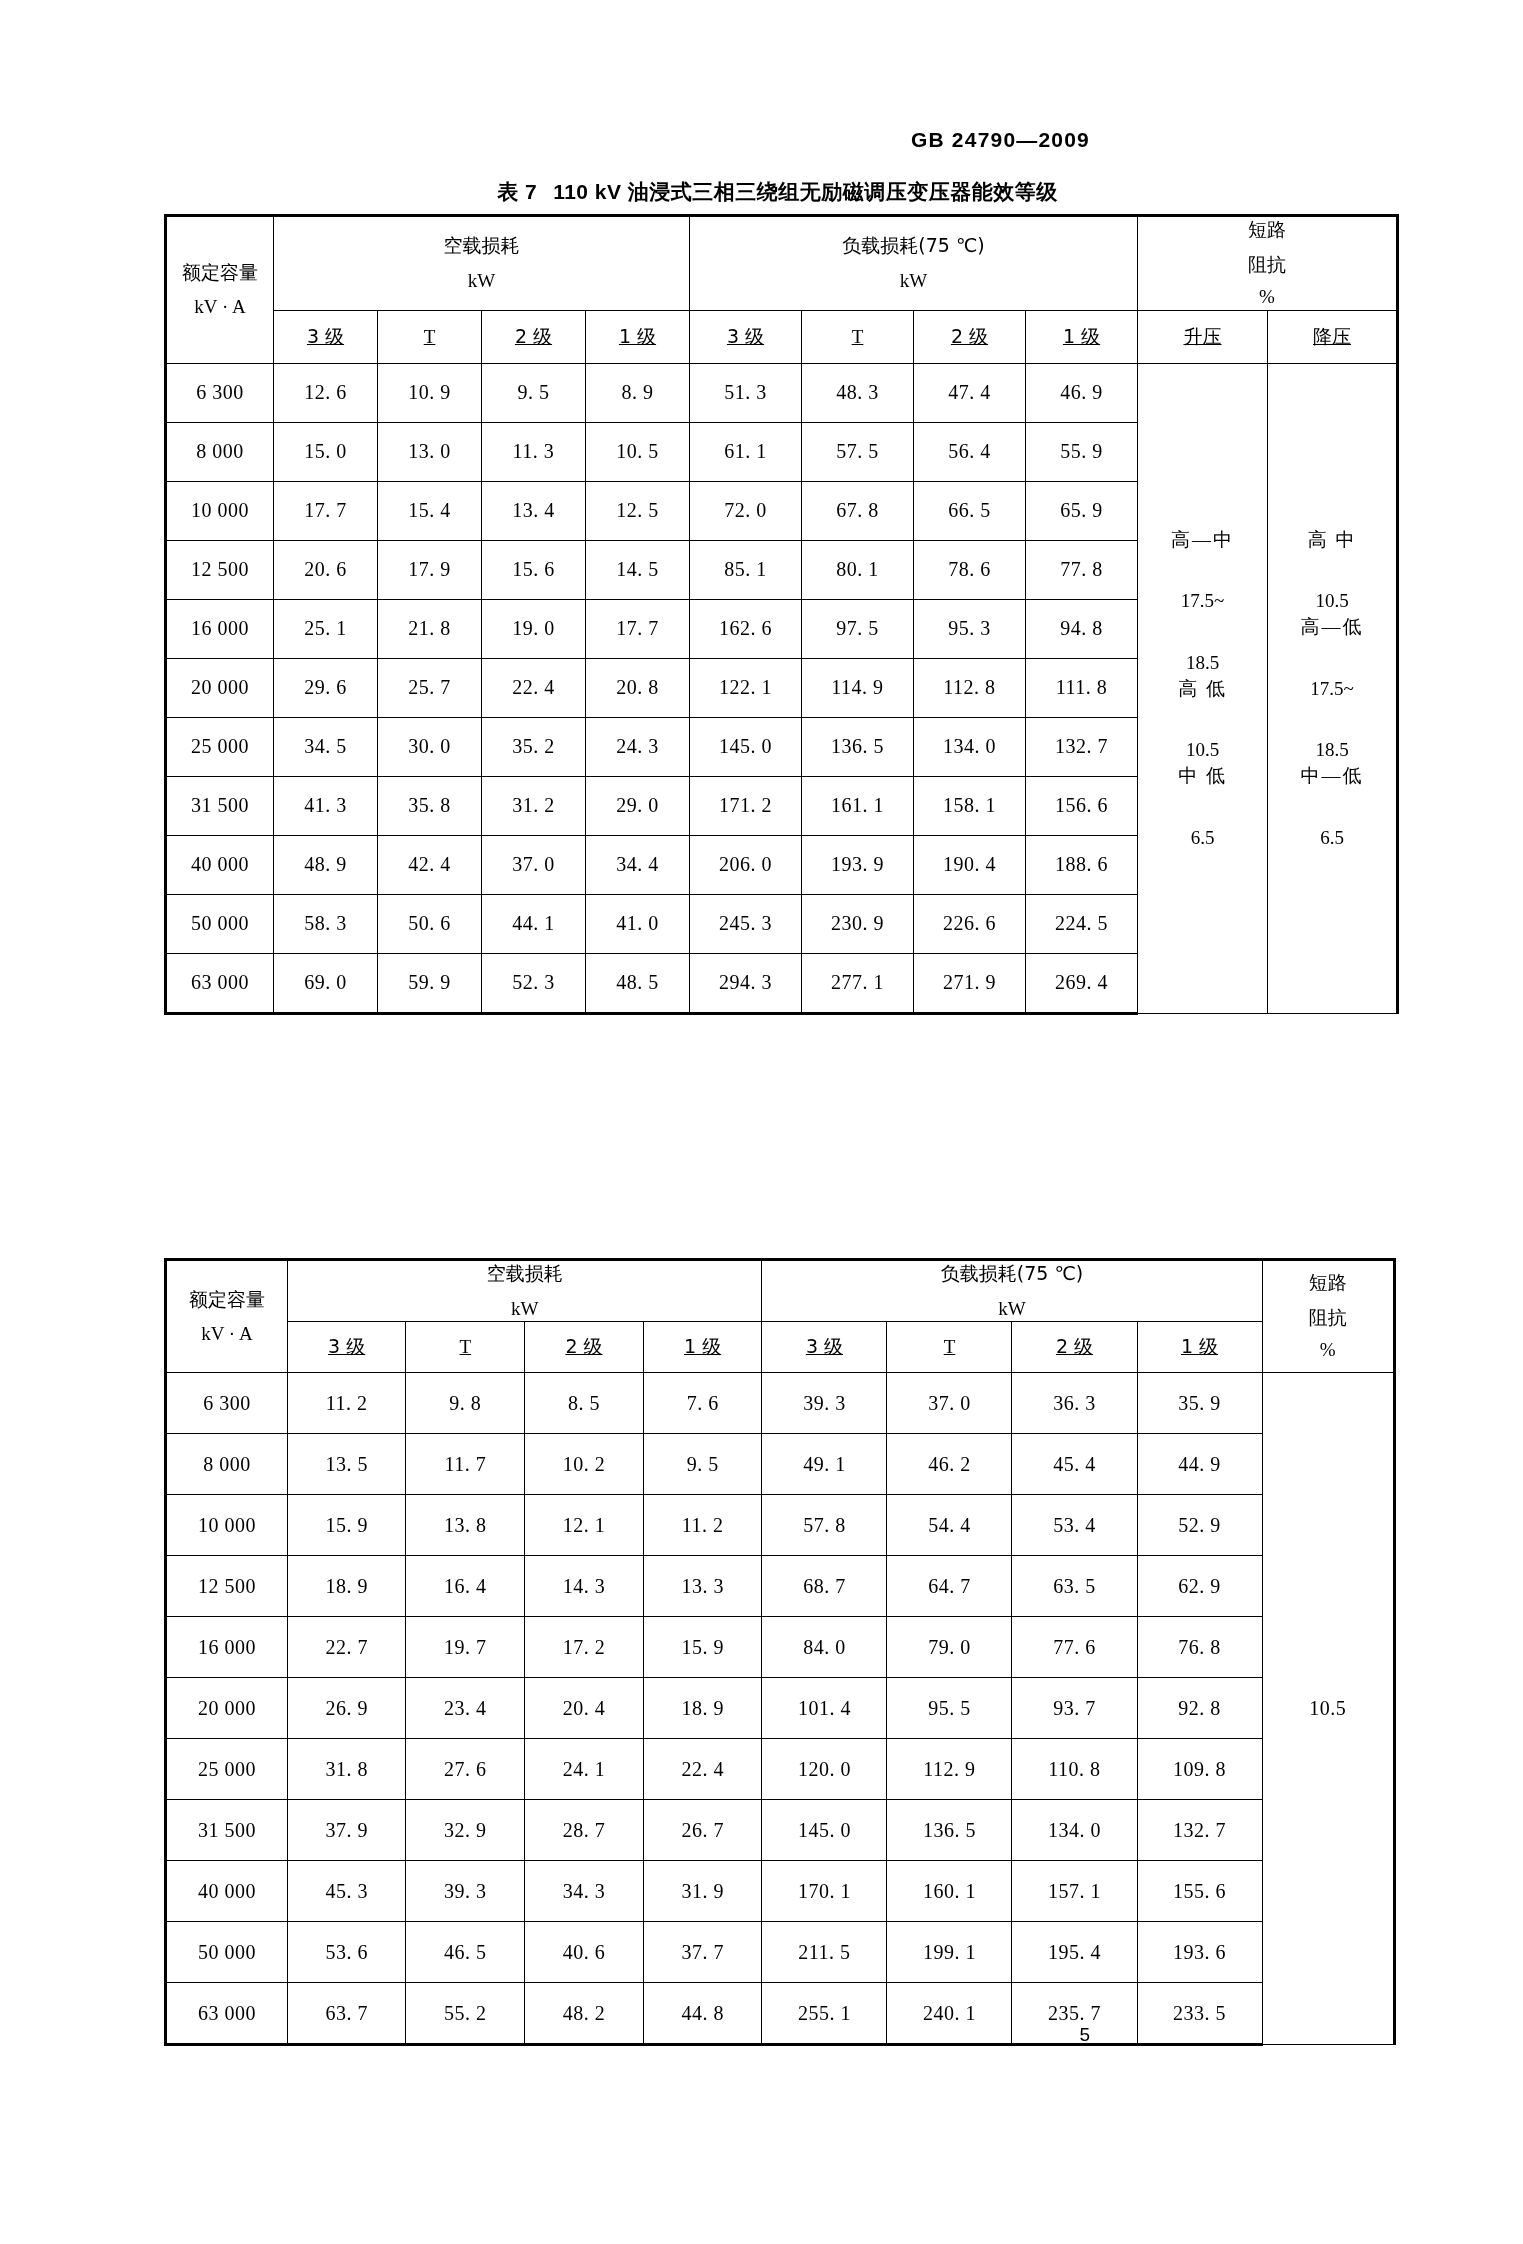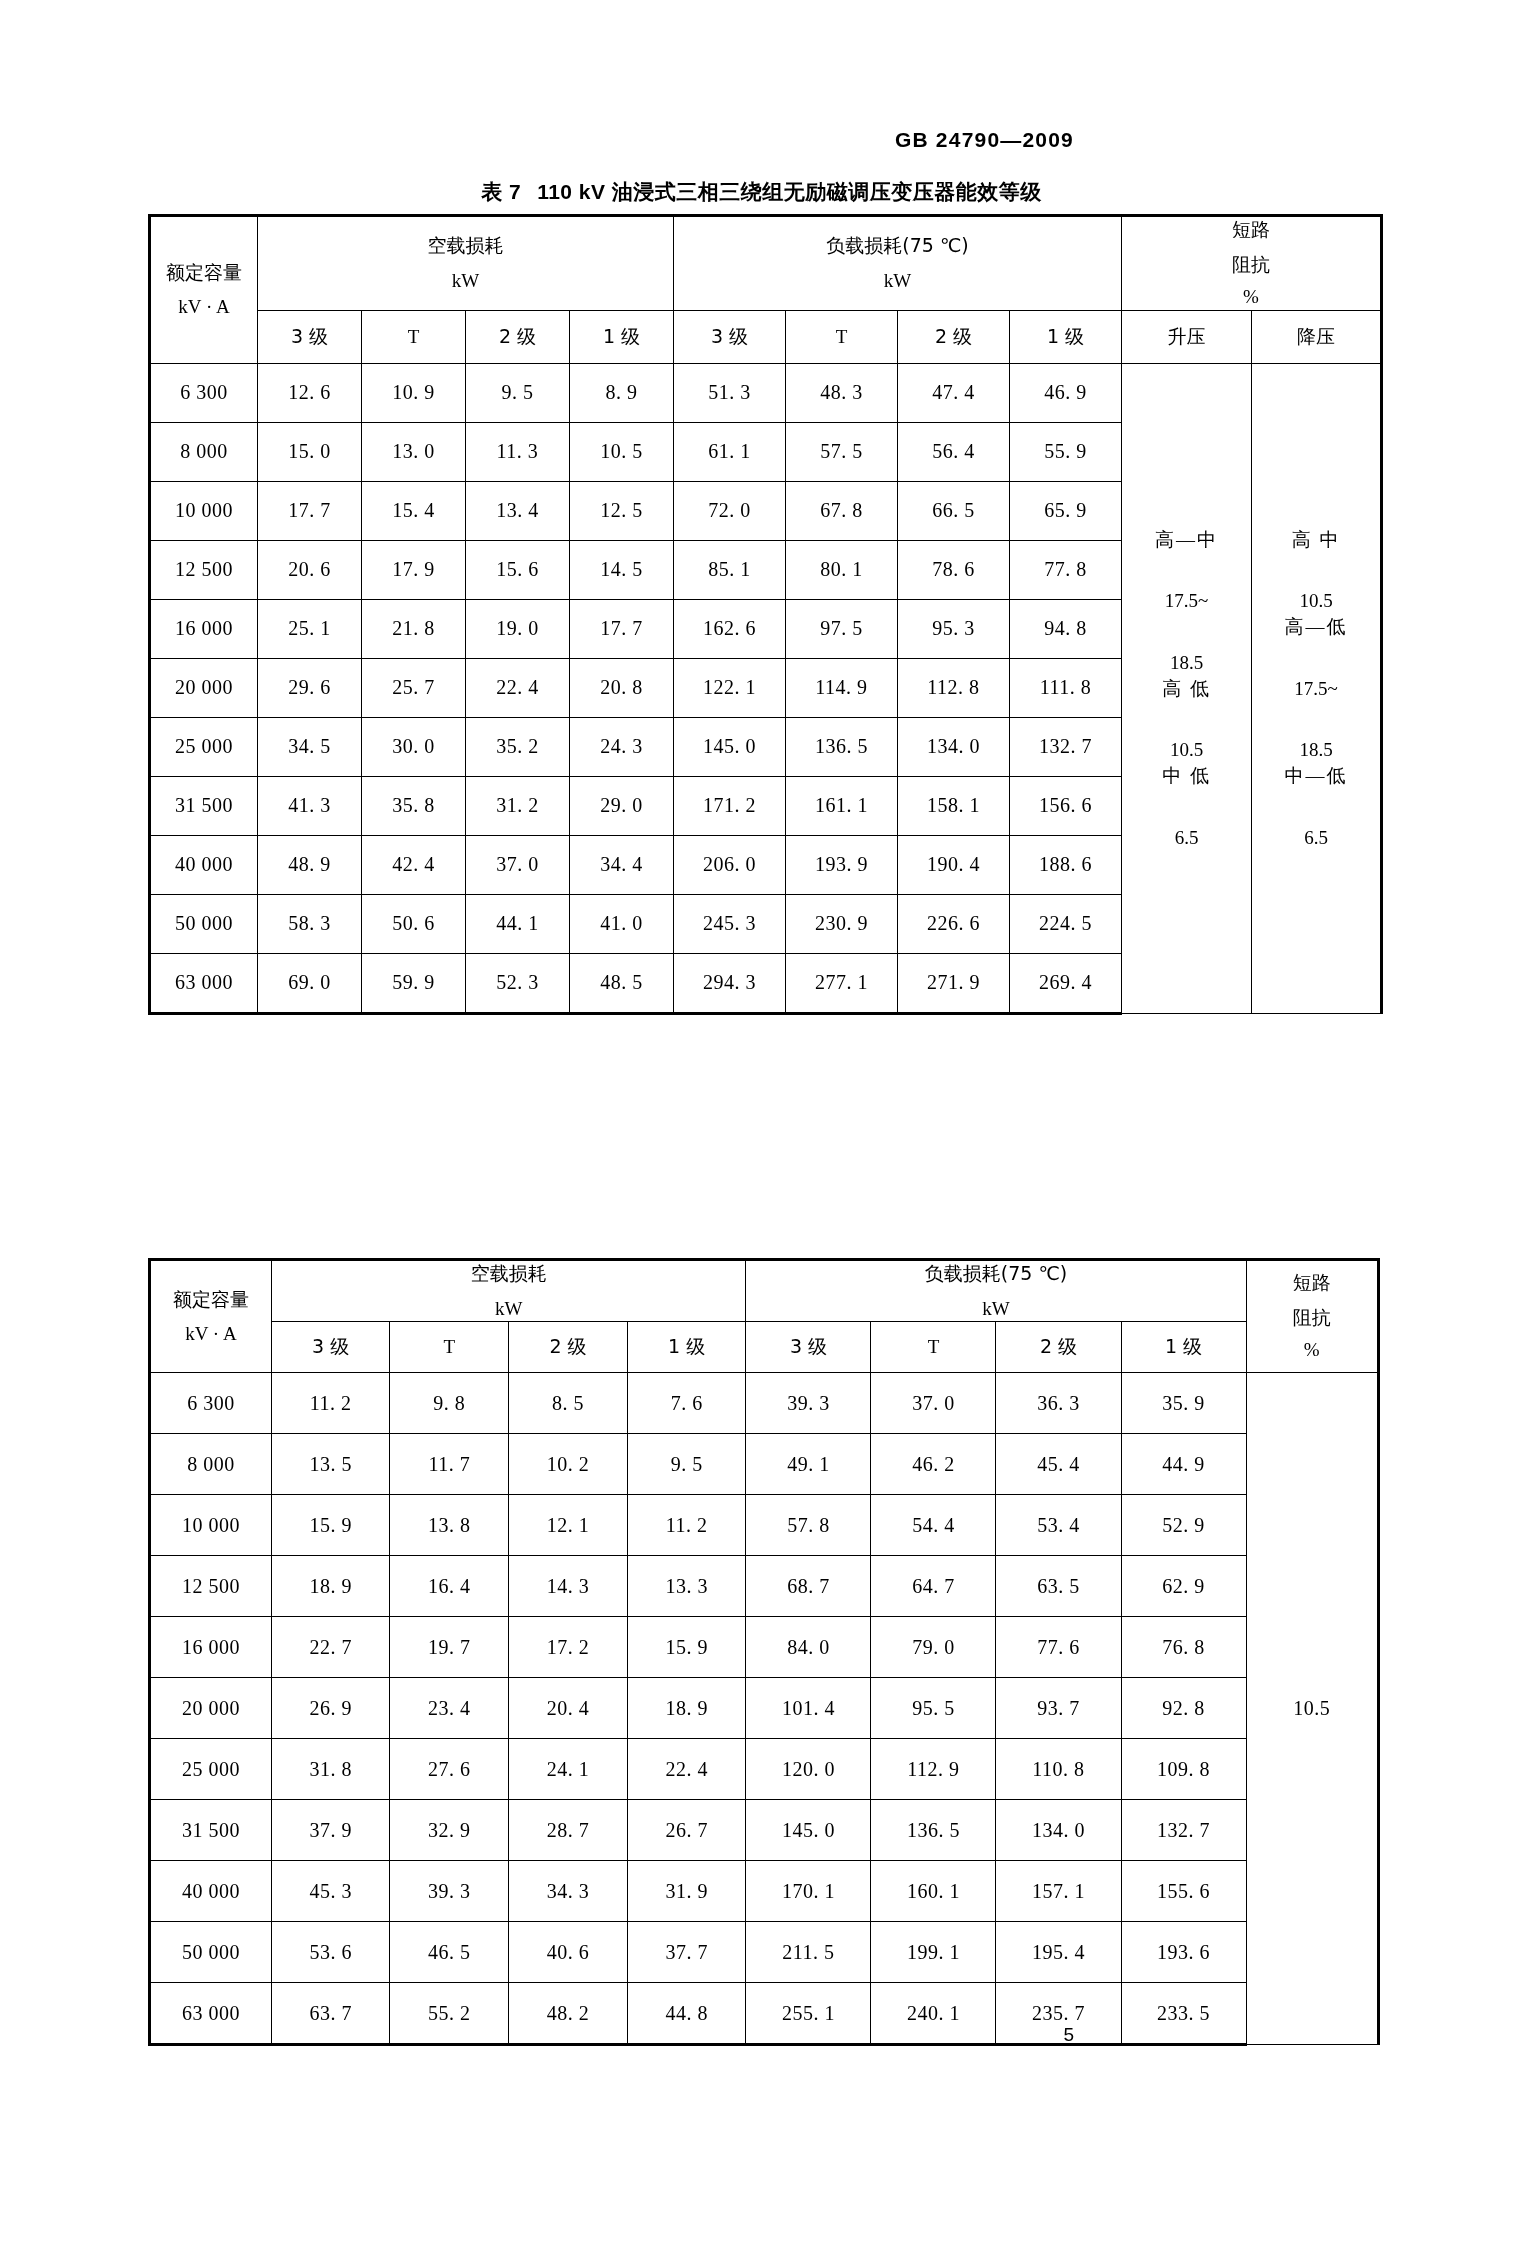--- a/index.html
+++ b/index.html
@@ -11,21 +11,21 @@
     width: 1523px;
     height: 2244px;
     position: relative;
     font-family: "Liberation Serif", "DejaVu Serif", serif;
     color: #000000;
     overflow: hidden;
   }
 
   .page {
     position: absolute;
-    left: 0; top: 0;
+    left: 16px; top: 0;
     width: 1219px;
     height: 2244px;
     box-sizing: border-box;
     padding-left: 22px;
   }
 
   
   .doc-header {
     position: absolute;
     right: 145px;
@@ -66,21 +66,21 @@
     border: 1px solid #000;
     text-align: center;
     vertical-align: middle;
     padding: 0;
     line-height: 1.35;
   }
   .gb-table .outer-top    { border-top-width: 3px; }
   .gb-table .outer-bottom { border-bottom-width: 3px; }
   .gb-table .outer-left   { border-left-width: 3px; }
   .gb-table .outer-right  { border-right-width: 3px; }
-  .thick-under { border-bottom-width: 3px; }
+  .thick-under { border-bottom-width: 3px; text-decoration: underline; }
 
   .cn { font-family: "DejaVu Sans", "Liberation Sans", sans-serif; }
 
   .hdr-main {
     font-family: "DejaVu Sans", "Liberation Sans", sans-serif;
     font-size: 19px;
   }
   .hdr-main .l1 { display:block; }
   .hdr-main .l2 { display:block; margin-top: 9px;
                   font-family:"Liberation Serif","DejaVu Serif",serif; }

